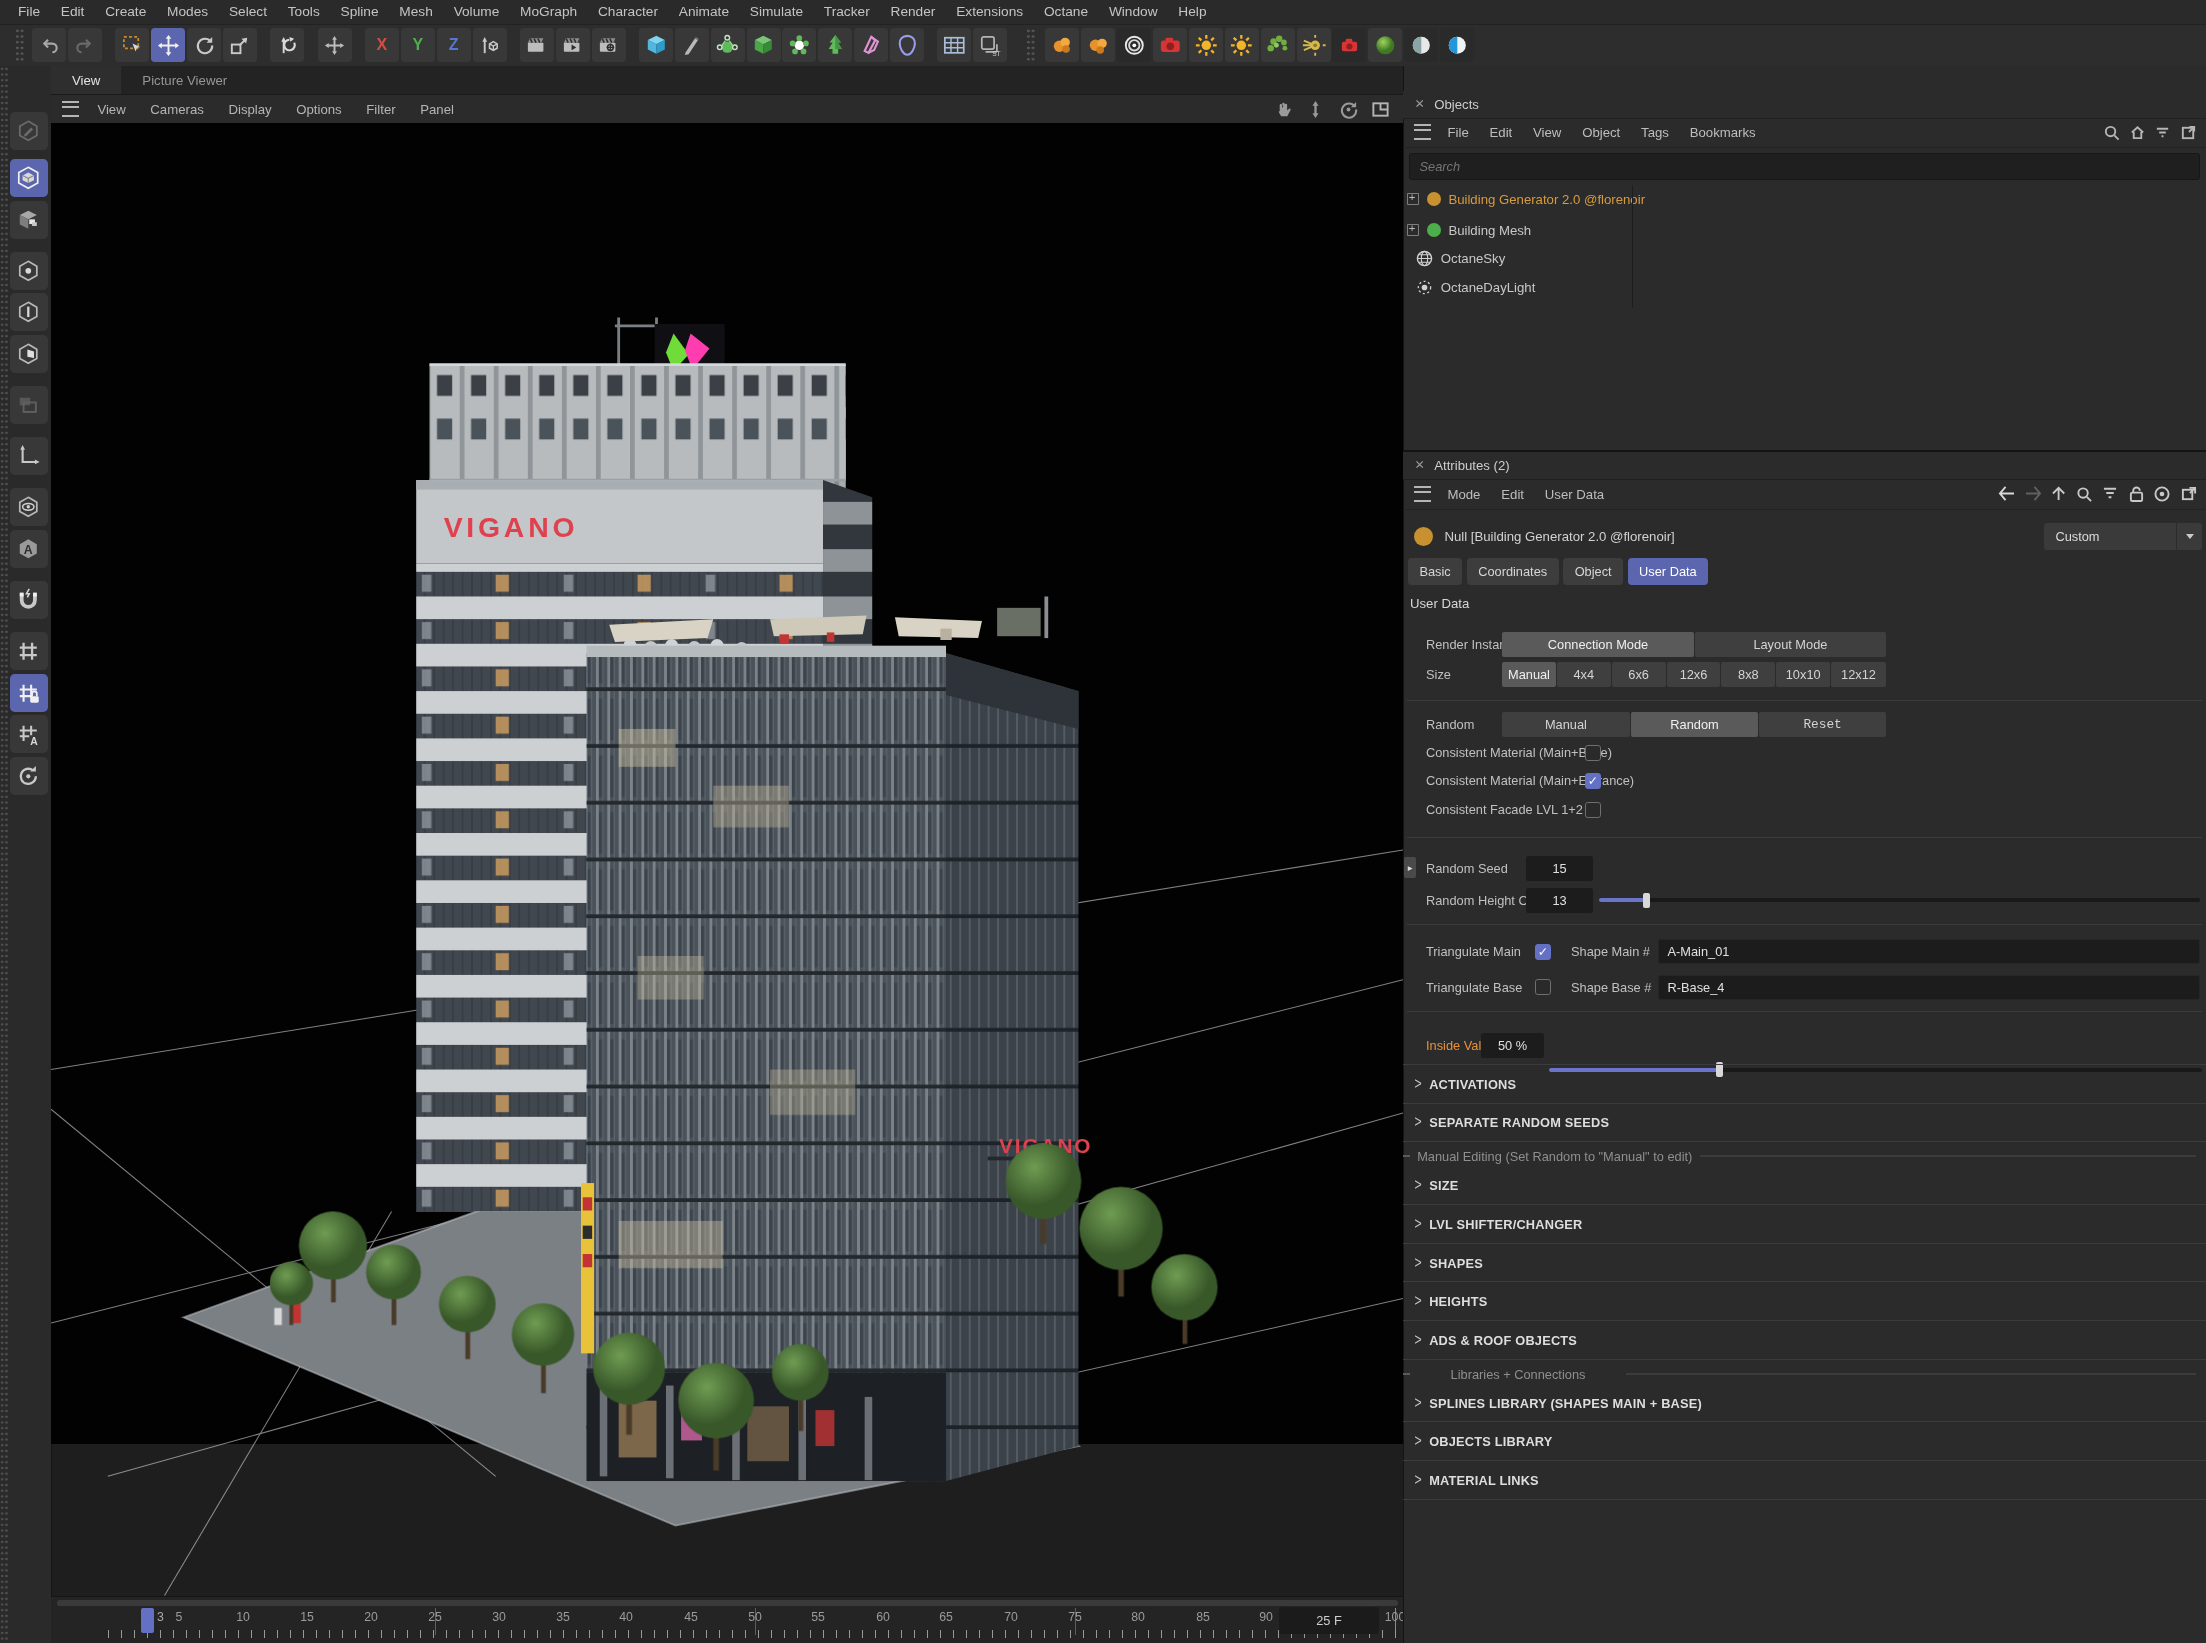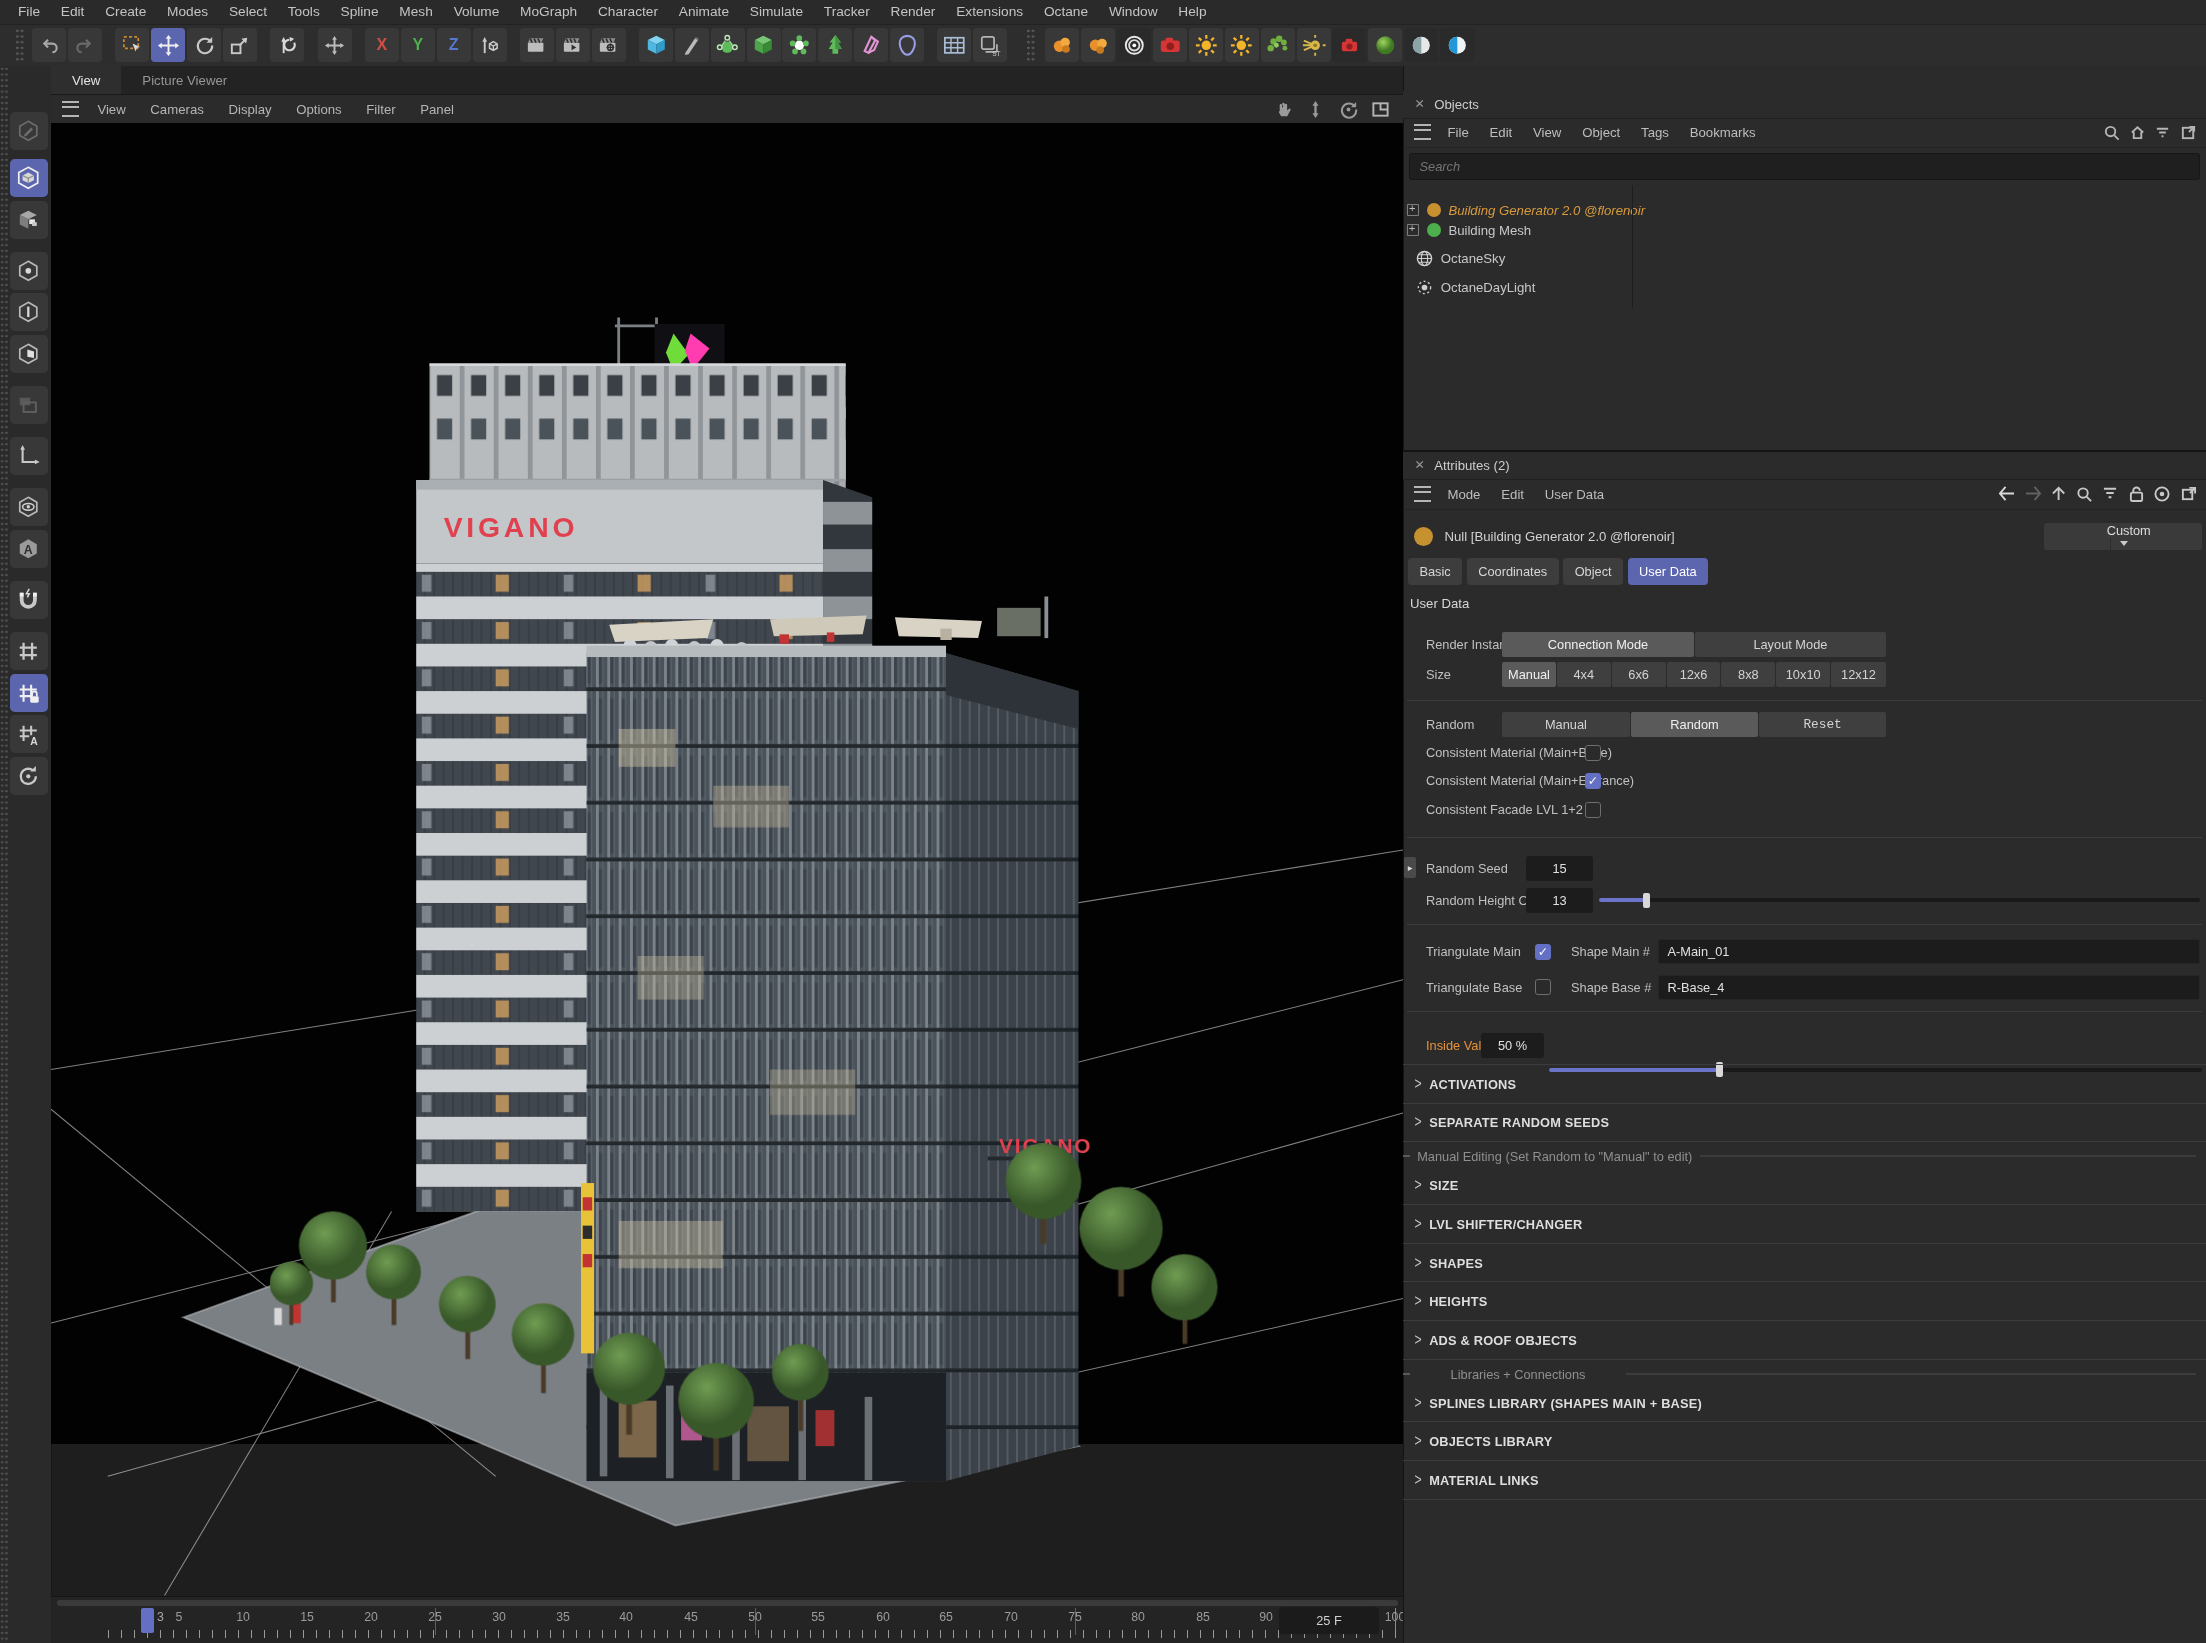--- a/index.html
+++ b/index.html
@@ -778,21 +778,21 @@
       <span>
         <svg width="17" height="17" viewBox="0 0 18 18">
             <rect x="3" y="4" width="11" height="11" fill="none" stroke="#b5b5b5" stroke-width="2"></rect>
             <path d="M10 3h5v5M15 3l-5.5 5.5" fill="none" stroke="#b5b5b5" stroke-width="2"></path>
           </svg>
       </span>
     </div>
   </div>
   <input id="searchbox" class="abs" placeholder="Search" style="">
 
-  <div class="orow" style="top:196px;font-style:italic;">
+  <div class="orow" style="top:185px;">
     <div class="expander"></div>
     <div class="odot" style="background:#c8912f;margin-left:7.6px;"></div>
     <span class="oname" style="color:#d89b3c;">Building Generator 2.0 @florenoir</span>
 
   </div>
   <div class="orow" style="top:216px;">
     <div class="expander"></div>
     <div class="odot" style="background:#4daf4c;margin-left:7.6px;"></div>
     <span class="oname">Building Mesh</span>
 
@@ -873,21 +873,21 @@
             <path d="M9 2h6v6M15 2l-5.5 5.5" fill="none" stroke="#c8c8c8" stroke-width="2"></path>
           </svg>
         </span>
     </div>
   </div>
 
   <div class="arow" style="left:1414px;top:522px;height:28px;">
     <div class="odot" style="width:19px;height:19px;background:#c8912f;"></div>
     <span style="margin-left:11.4px;font-size:13.2px;color:#d2d2d2;">Null [Building Generator 2.0 @florenoir]</span>
   </div>
-  <div class="ddown" style="left:2044px;top:523px;width:158px;flex-direction:column;">
+  <div class="ddown" style="left:2044px;top:523px;width:158px;">
     <span class="dlabel">Custom</span>
     <span class="darrow">
         <span class="tri-down"></span>
       </span>
   </div>
 
   <div class="arow" style="left:1408px;top:558px;">
     <div class="atab">Basic</div>
     <div class="atab">Coordinates</div>
     <div class="atab">Object</div>

